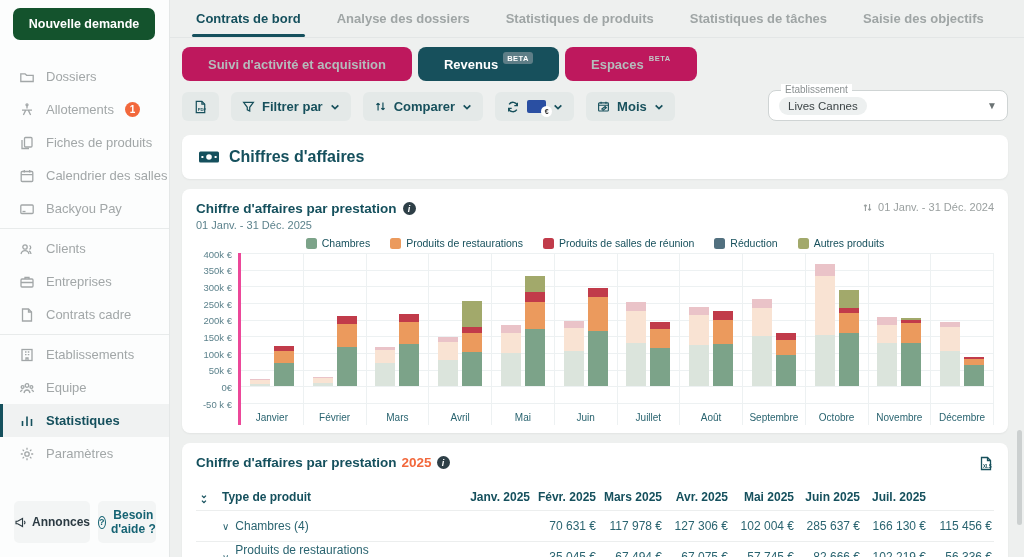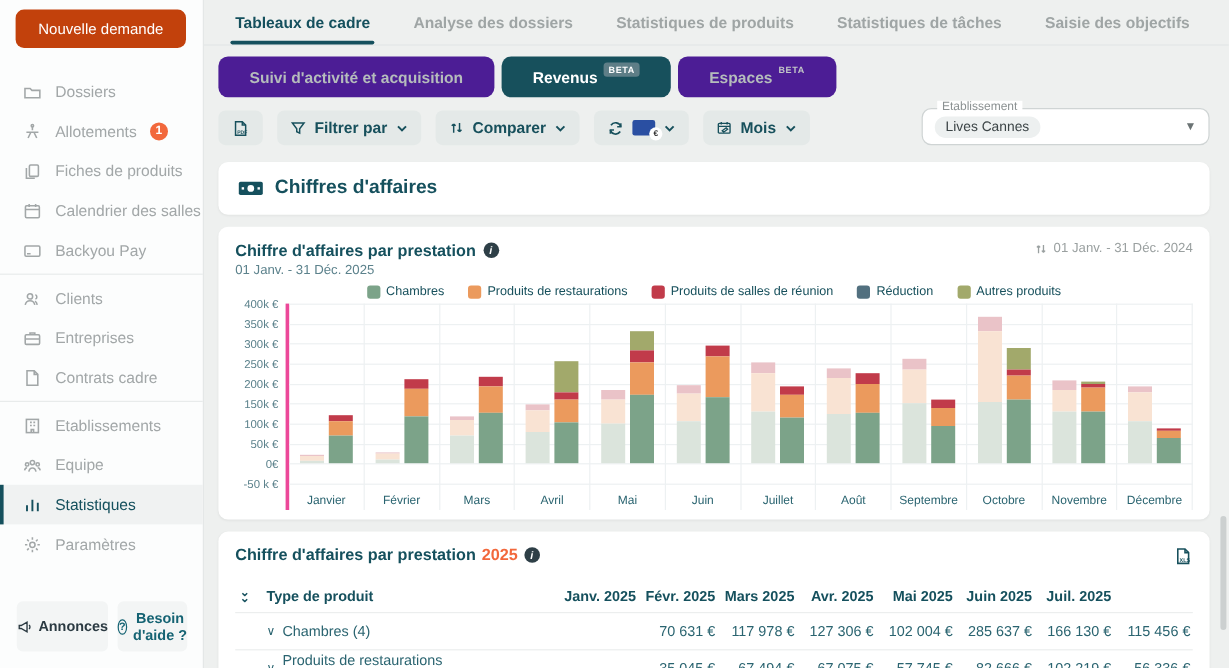--- a/index.html
+++ b/index.html
@@ -1,43 +1,43 @@
 <!DOCTYPE html>
 <html><head>
 <meta charset="utf-8">
 <style>
   * { margin:0; padding:0; box-sizing:border-box; }
   html,body { width:1024px; height:557px; overflow:hidden; }
   body { font-family:"Liberation Sans", sans-serif; background:#eef0ef; color:#333; position:relative; }
 
   
   .sidebar { position:absolute; left:0; top:0; width:170px; height:557px; background:#fcfdfd; border-right:1px solid #e4e7e7; }
-  .new-btn { display:block; margin:8px 13px 20px; width:142px; padding:9px 0; background:#c2410c; color:#fff; border:none; border-radius:7px; font-family:inherit; font-size:12.5px; font-weight:normal; cursor:pointer; }
+  .new-btn { display:block; margin:8px 13px 20px; width:142px; padding:9px 0; background:#14532d; color:#fff; border:none; border-radius:7px; font-family:inherit; font-size:12.5px; font-weight:bold; cursor:pointer; }
   .nav-item { display:flex; align-items:center; gap:11px; height:33px; padding-left:19px; font-size:13px; color:#a2a7a8; cursor:pointer; position:relative; }
   .nav-item svg { flex:0 0 16px; }
-  .nav-item.active { color:#15505d; font-weight:normal; background:#f0f2f2; }
+  .nav-item.active { color:#15505d; font-weight:bold; background:#f0f2f2; }
   .nav-item.active::before { content:""; position:absolute; left:0; top:0; bottom:0; width:3px; background:#15505d; }
   .nav-divider { height:1px; background:#e8ebeb; margin:3px 0; }
   .badge { background:#f2683c; color:#fff; font-size:10px; font-weight:bold; min-width:15px; height:15px; border-radius:8px; display:inline-flex; align-items:center; justify-content:center; padding:0 4px; }
   .side-foot { position:absolute; left:14px; right:14px; bottom:14px; display:flex; gap:8px; }
   .side-foot button { background:#f3f5f5; border:none; border-radius:5px; padding:7px 0; font-family:inherit; font-size:12px; font-weight:bold; cursor:pointer; display:flex; align-items:center; justify-content:center; gap:5px; }
   .annonces-btn { color:#2b3a42; }
   .help-btn { color:#156373; }
   .qmark { display:inline-flex; width:13px; height:13px; border:1.4px solid #156373; border-radius:50%; font-size:9px; align-items:center; justify-content:center; font-weight:bold; }
 
   
   .main { position:absolute; left:170px; top:0; width:854px; height:557px; }
 
   .toptabs { display:flex; gap:36px; padding:0 0 0 26px; height:38px; align-items:center; border-bottom:1px solid #e3e6e6; }
   .toptab { font-size:13px; font-weight:bold; color:#9fa5a5; cursor:pointer; height:100%; display:flex; align-items:center; position:relative; white-space:nowrap; }
   .toptab.active { color:#15505d; }
   .toptab.active::after { content:""; position:absolute; left:-4px; right:-4px; bottom:0; height:3px; background:#15505d; border-radius:2px; }
 
   .subtabs { display:flex; gap:6px; margin:9px 0 0 12px; }
-  .subtab { height:34px; border-radius:8px; background:#4c1d95; color:#b5bcbc; font-size:13px; font-weight:bold; display:flex; align-items:center; justify-content:center; padding:0 26px; cursor:pointer; position:relative; }
+  .subtab { height:34px; border-radius:8px; background:#be185d; color:#b5bcbc; font-size:13px; font-weight:bold; display:flex; align-items:center; justify-content:center; padding:0 26px; cursor:pointer; position:relative; }
   .subtab.active { background:#17505c; color:#fff; }
   .beta { font-size:7.5px; font-weight:bold; letter-spacing:.5px; margin-left:5px; transform:translateY(-6px); }
   .subtab.active .beta { background:#5e7e87; color:#fff; padding:1.5px 4px; border-radius:3px; }
   .subtab:not(.active) .beta { color:#c2c7c7; }
 
   .toolbar { display:flex; align-items:center; gap:12px; margin:11px 0 0 12px; }
   .tool-btn { height:29px; background:#e4e9e8; border:none; border-radius:6px; color:#17505c; font-family:inherit; font-size:13px; font-weight:bold; display:flex; align-items:center; gap:7px; padding:0 11px; cursor:pointer; }
   .flag { width:19px; height:13px; background:#2a4fa2; border-radius:2px; position:relative; }
   .flag .euro-badge { position:absolute; right:-6px; bottom:-4px; width:11px; height:11px; background:#fff; border-radius:50%; font-size:7px; font-weight:bold; color:#333; display:flex; align-items:center; justify-content:center; }
   .etab-box { position:absolute; right:16px; top:90px; width:240px; height:31px; background:#fff; border:1px solid #cfd4d4; border-radius:8px; display:flex; align-items:center; padding:0 10px; cursor:pointer; }
@@ -194,21 +194,21 @@
     <button class="help-btn">
       <span class="qmark">?</span>
       <span>Besoin d'aide ?</span>
     </button>
   </div>
 </aside>
 
 <main class="main">
 
   <div class="toptabs">
-    <div class="toptab active">Tableaux de cadre</div>
+    <div class="toptab active">Contrats de bord</div>
     <div class="toptab">Analyse des dossiers</div>
     <div class="toptab">Statistiques de produits</div>
     <div class="toptab">Statistiques de tâches</div>
     <div class="toptab">Saisie des objectifs</div>
   </div>
 
   <div class="subtabs">
     <div class="subtab">
       <span>Suivi d'activité et acquisition</span>
     </div>

